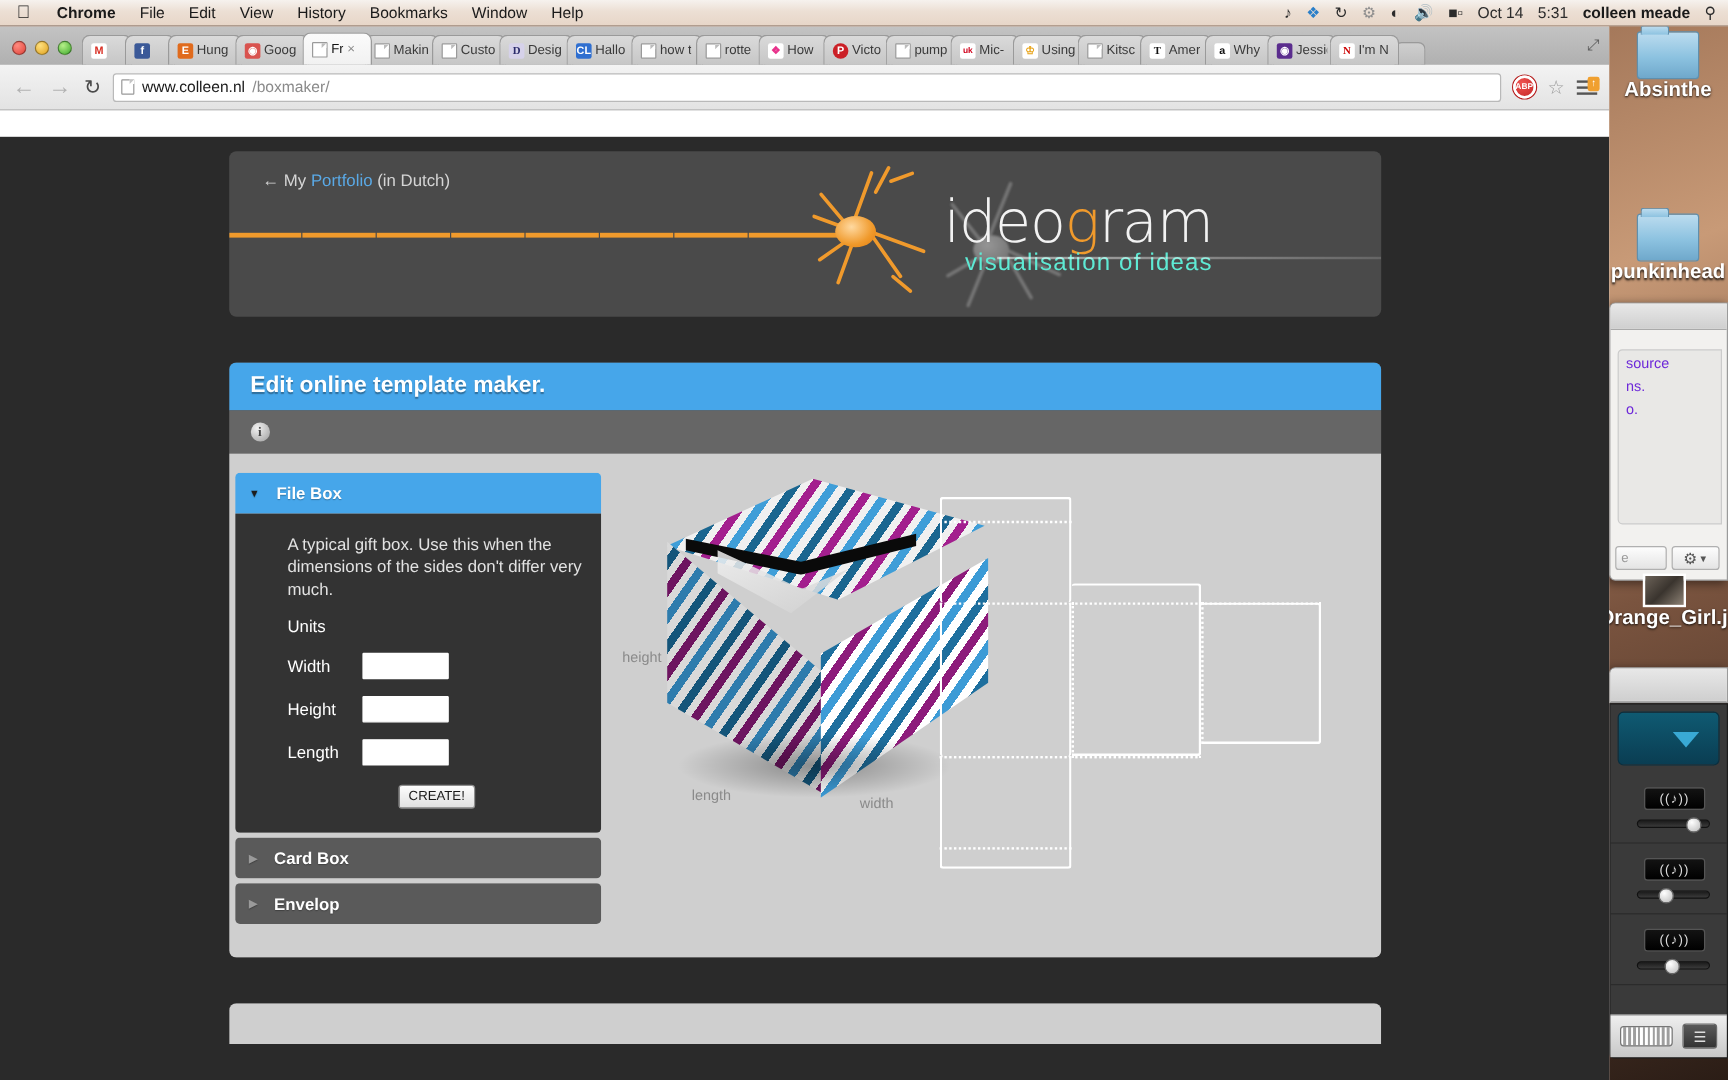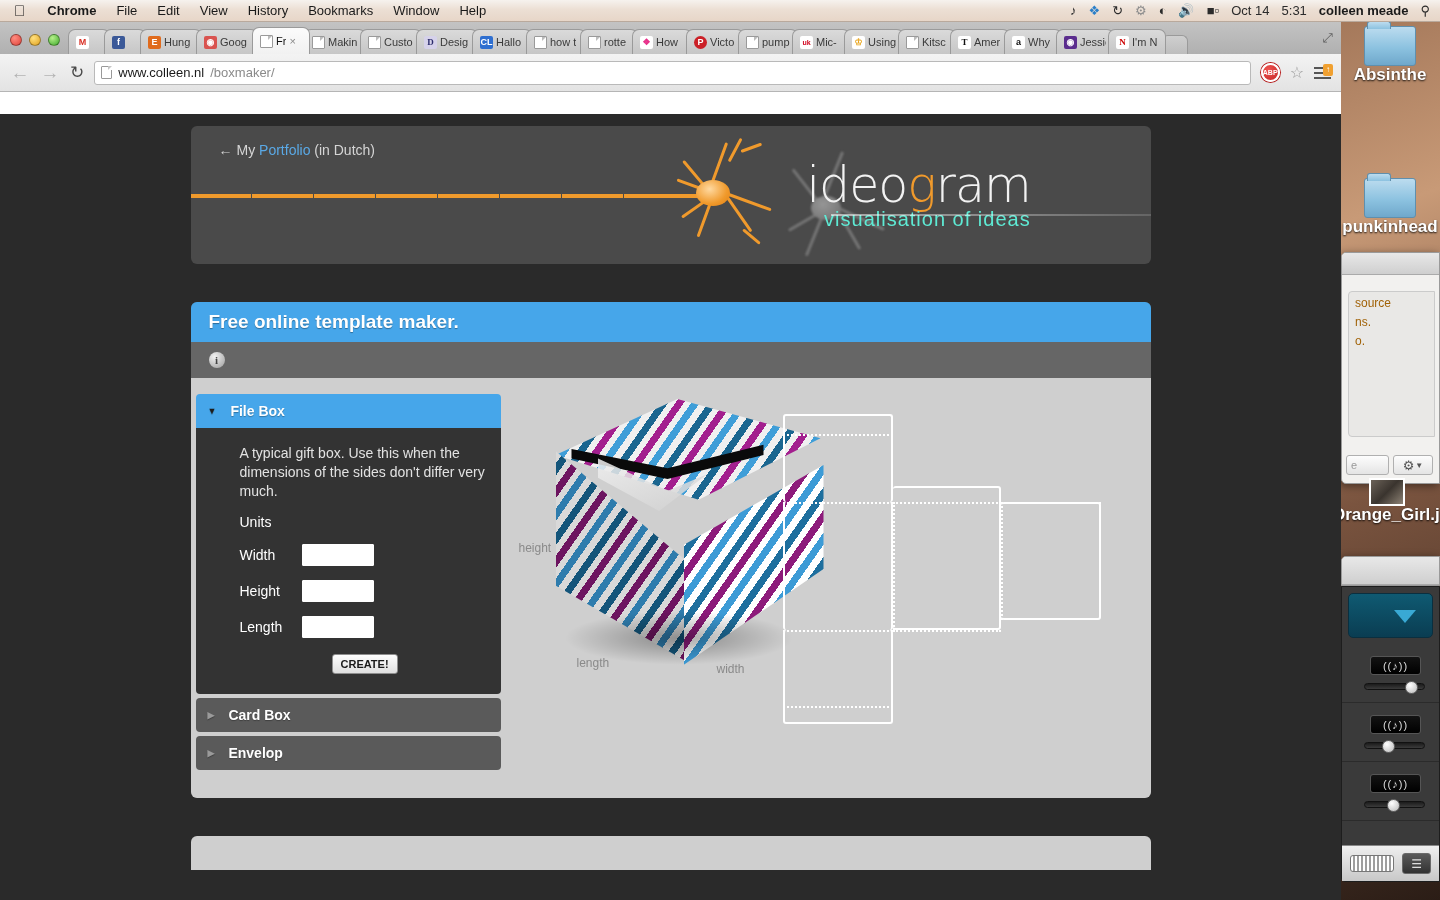--- a/index.html
+++ b/index.html
@@ -33,21 +33,21 @@
   
   .win-frag {
     position:absolute; background:#f2f1ef;
     border:1px solid #9a9a9a; border-radius:5px 0 0 5px;
     box-shadow:-2px 2px 8px rgba(0,0,0,.45);
   }
   .win-frag .titlebar{
     height:22px; background:linear-gradient(180deg,#e8e8e8,#cfcfcf);
     border-bottom:1px solid #aaa; border-radius:4px 0 0 0;
   }
-  .frag-text{ font-size:12px; color:#a16207; line-height:15px; padding:4px 6px; }
+  .frag-text{ font-size:12px; color:#6d28d9; line-height:15px; padding:4px 6px; }
   .gear-row{ position:absolute; bottom:8px; left:4px; right:6px; display:flex; align-items:center; gap:4px;}
   .pill-btn{
     flex:1; height:20px; background:linear-gradient(180deg,#fdfdfd,#e4e4e4);
     border:1px solid #b0b0b0; border-radius:3px; font-size:11px; color:#999;
     display:flex; align-items:center; padding-left:4px;
   }
   .gear-btn{
     width:40px; height:20px; background:linear-gradient(180deg,#fdfdfd,#e4e4e4);
     border:1px solid #b0b0b0; border-radius:3px; display:flex;
     align-items:center; justify-content:center; gap:1px; font-size:13px; color:#555;
@@ -208,21 +208,21 @@
     background:radial-gradient(ellipse at 40% 35%,#ffd9a0,#f09a2c 60%,#e07d10);
   }
   .dend{ position:absolute; background:#f09a2c; transform-origin:0 50%; height:3px; border-radius:2px;}
   .ghost-neuron{
     position:absolute; left:560px; top:24px; width:180px; height:120px; opacity:.55;
     filter:blur(1px);
   }
   .gd{ position:absolute; background:#9a9a9a; transform-origin:0 50%; height:3px; border-radius:2px;}
   .ghost-soma{ position:absolute; left:60px; top:46px; width:30px;height:24px;border-radius:50%;
     background:radial-gradient(ellipse at 40% 35%,#d4d4d4,#8e8e8e);}
-  .logo-wrap{ position:absolute; left:616px; top:34px; }
+  .logo-wrap{ position:absolute; left:596px; top:34px; }
   .logo-text{
     font-size:49px; line-height:52px; color:#f2f2f2; font-family:"DejaVu Sans",sans-serif;
     font-weight:300; letter-spacing:-1px;
   }
   .logo-text .g{ color:#f09a2c; }
   .logo-sub{ font-size:20px; color:#5eead4; letter-spacing:1px; text-align:right; margin-top:-4px;}
   .hdr-rule{
     position:absolute; left:640px; top:88px; width:320px; height:2px;
     background:linear-gradient(90deg,rgba(255,255,255,.55),rgba(255,255,255,.15));
   }
@@ -269,21 +269,21 @@
   .txt-row{ display:flex; align-items:center; margin-top:14px; }
   .txt-label{ width:92px; color:#fff; font-size:14px; padding-left:30px;}
   .txt-input{
     width:72px; height:22px; background:#fff; border:1px solid #fff; border-radius:1px;
     font-size:13px; padding:0 4px; font-family:"Liberation Sans",sans-serif;
   }
   .create-row{ margin-top:16px; padding-left:122px; }
   .create-btn{
     background:linear-gradient(180deg,#fdfdfd,#e0e0e0); border:1px solid #8e8e8e;
     border-radius:3px; font-size:11px; color:#1a1a1a; padding:3px 8px;
-    font-family:"Liberation Sans",sans-serif; cursor:pointer;font-weight:bold;
+    font-family:"Liberation Sans",sans-serif; cursor:pointer;
   }
 
   .preview{ flex:1; position:relative; }
   .dim-label{ position:absolute; color:#8a8a8a; font-size:12px; }
 
   .box3d{ position:absolute; left:45px; top:5px; width:275px; height:270px; }
   .face{ position:absolute; overflow:hidden; }
   .stripes-a{
     background:repeating-linear-gradient(125deg,
       #ffffff 0 7px,#1e6f9e 7px 14px,#ffffff 14px 20px,#8d1b7b 20px 27px,
@@ -560,21 +560,21 @@
         </div>
 
         <div class="logo-wrap">
           <div class="logo-text"><span>ideo</span><span class="g">g</span><span>ram</span></div>
           <div class="logo-sub">visualisation of ideas</div>
         </div>
         <div class="hdr-rule"></div>
       </div>
 
       <div class="panel">
-        <div class="panel-title">Free online template maker.</div>
+        <div class="panel-title">Edit online template maker.</div>
         <div class="panel-note">
           <span class="info-ico">i</span>
         </div>
         <div class="panel-body">
 
           <div class="accordion">
 
             <div class="acc-item">
               <div class="acc-head">
                 <span class="acc-caret">▼</span>

